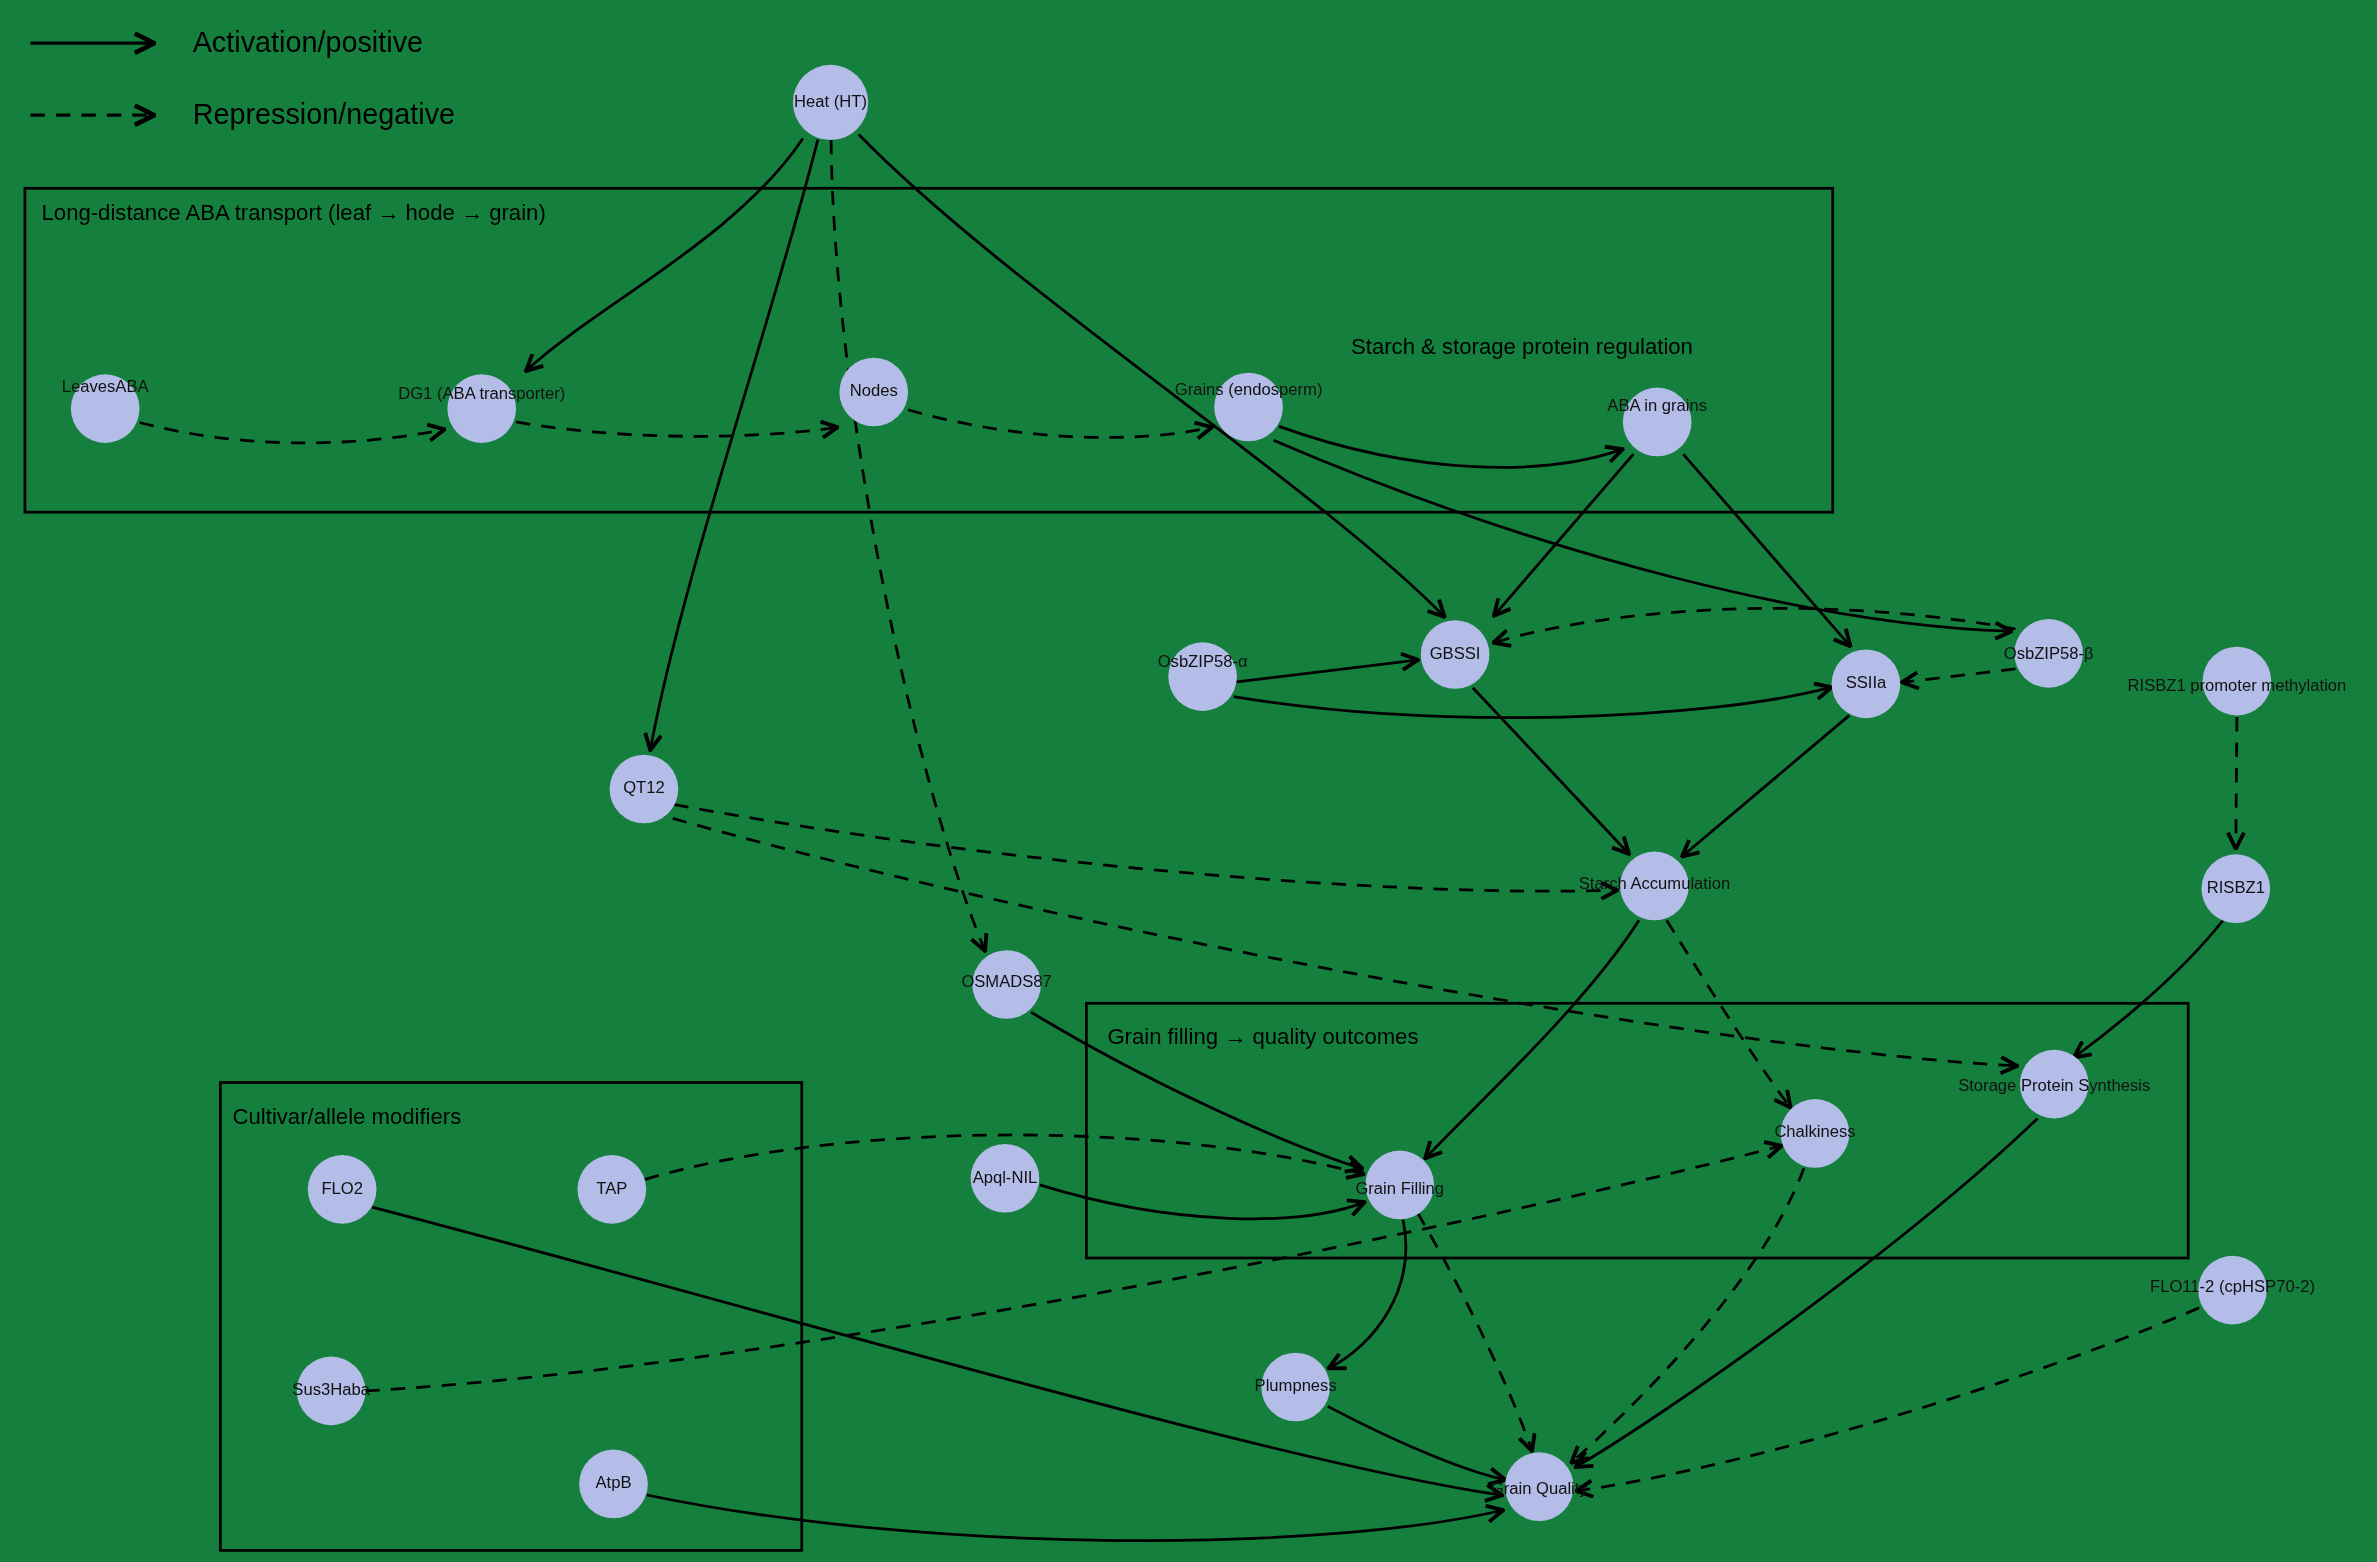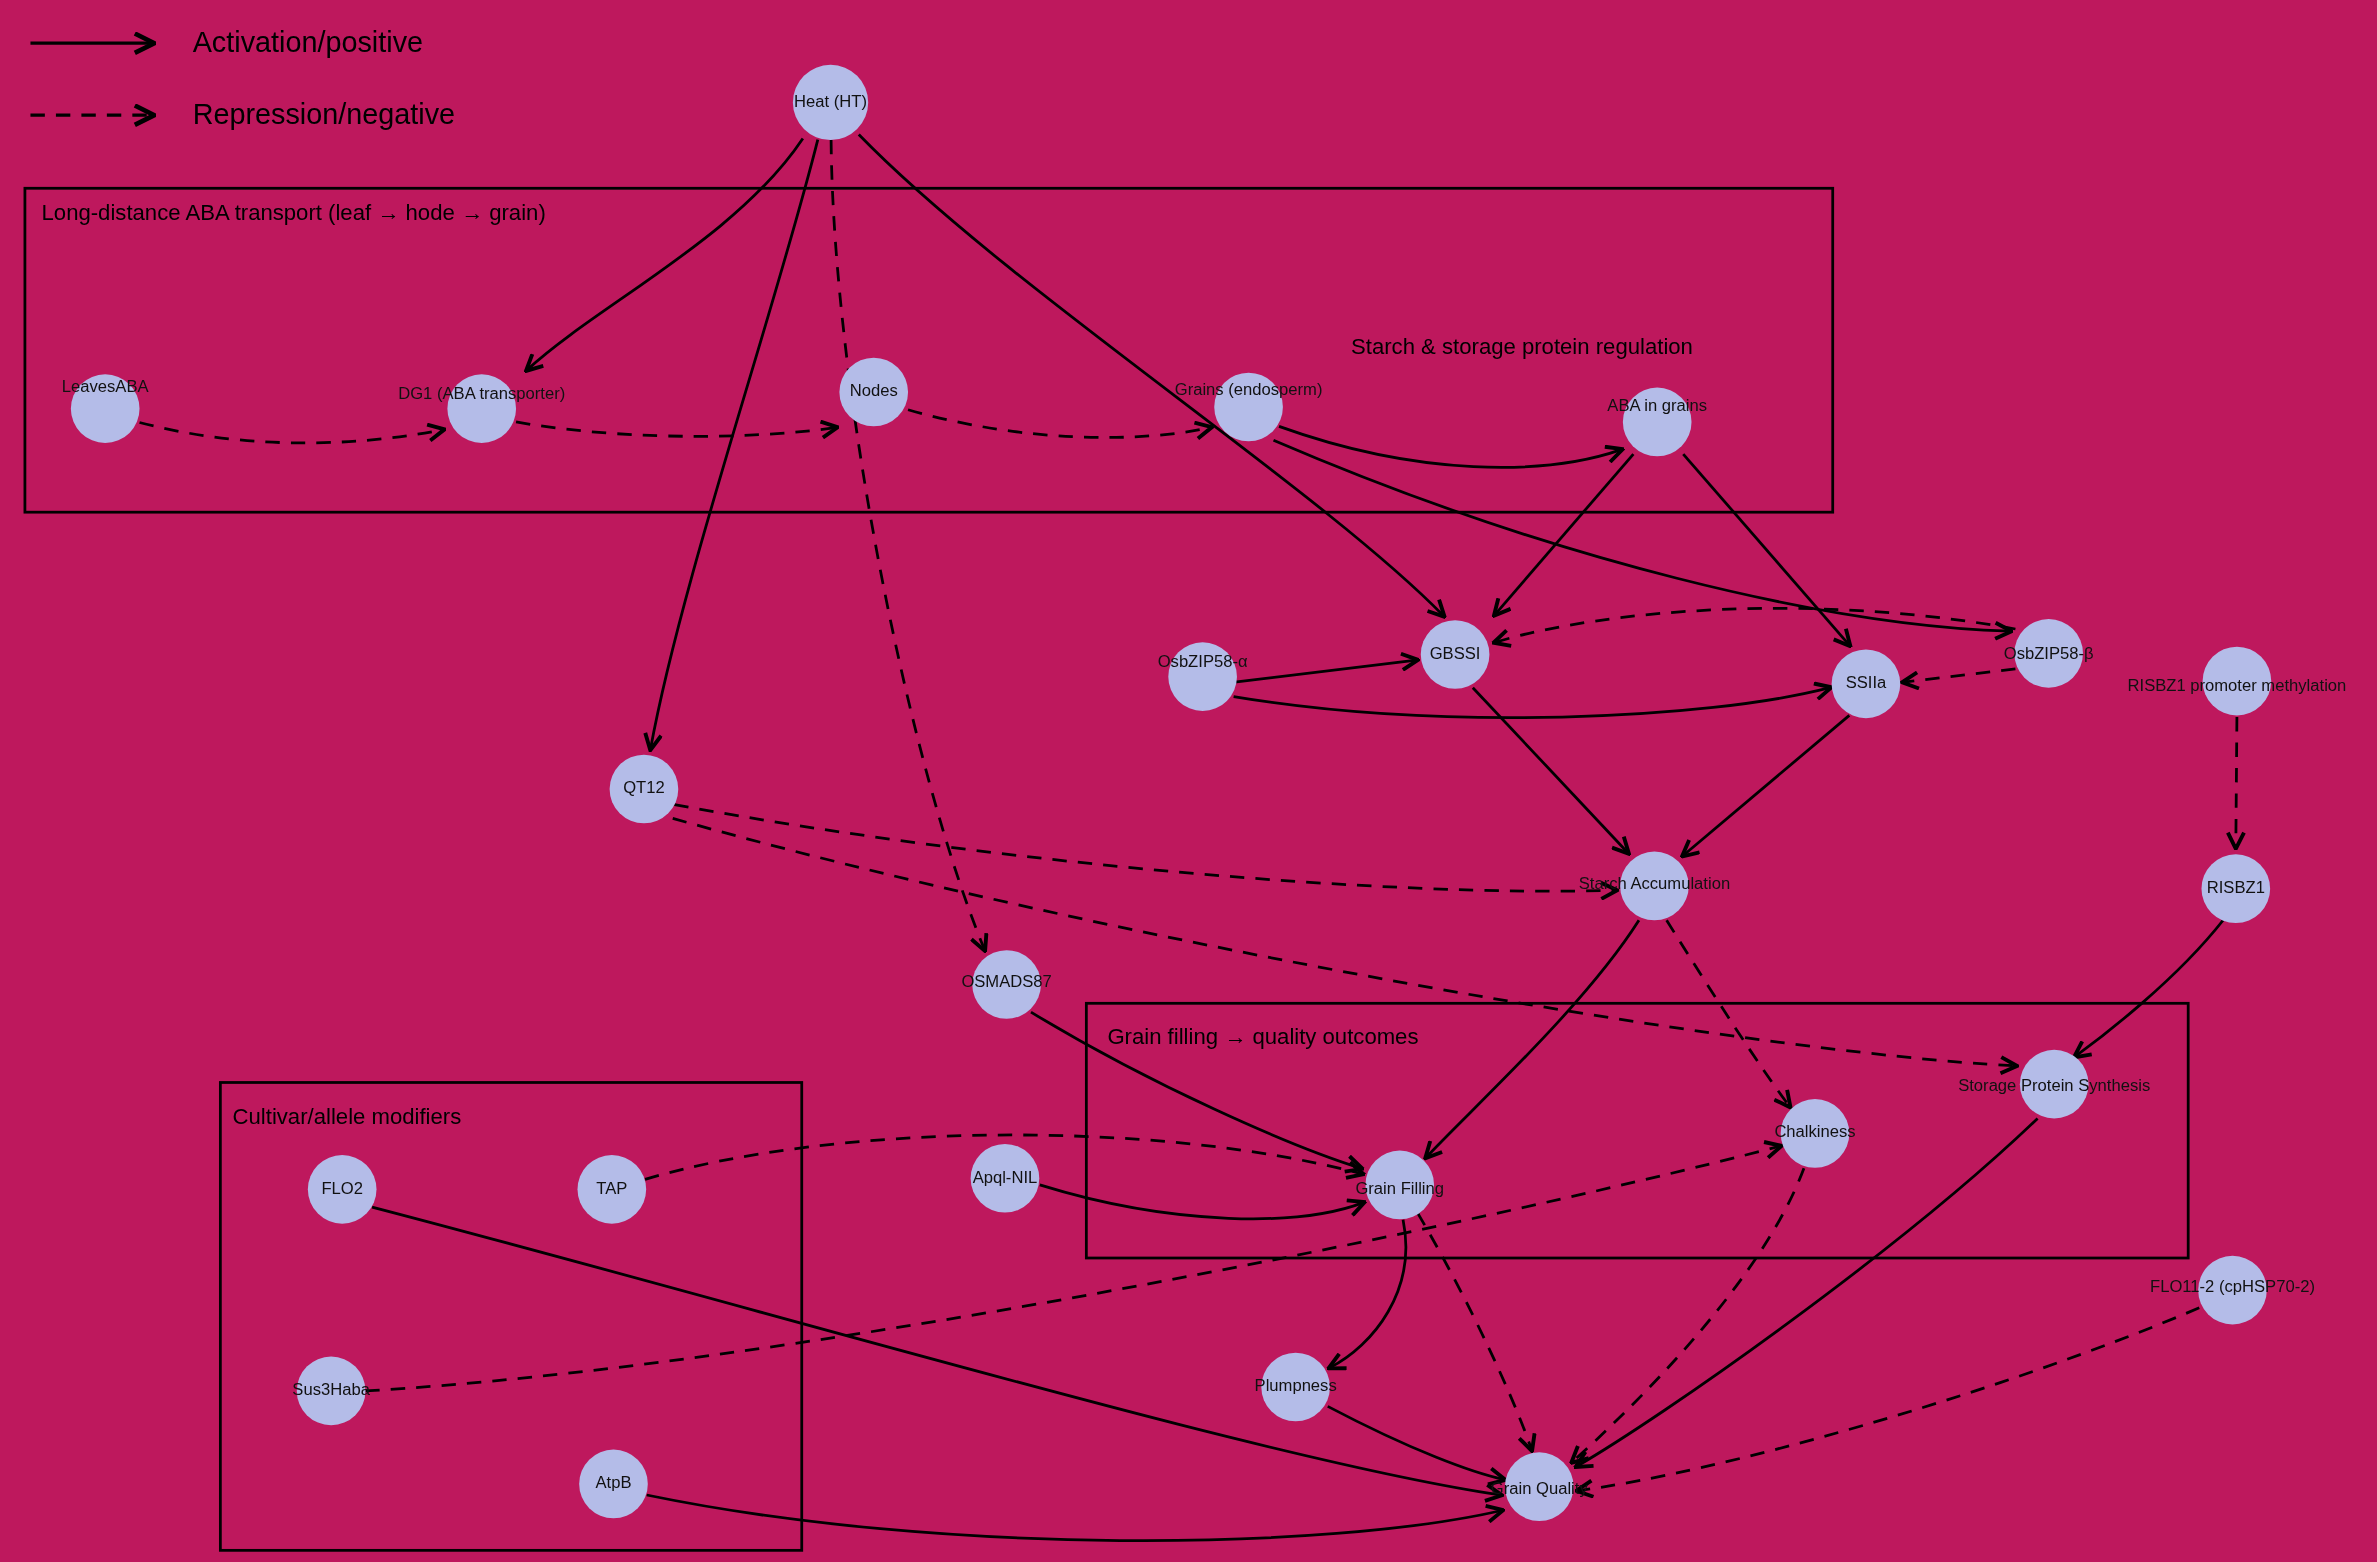--- a/index.html
+++ b/index.html
@@ -1,17 +1,17 @@
 <!DOCTYPE html>
 <html style="font-size:8.9px"><head>
 <meta charset="utf-8">
 <style>
   html,body{margin:0;padding:0;background:#ffffff;}
   body{font-family:"Liberation Sans","DejaVu Sans",sans-serif;}
-  #stage{position:relative;width:2377px;height:1562px;background:#be185d;overflow:hidden;}
+  #stage{position:relative;width:2377px;height:1562px;background:#15803d;overflow:hidden;}
   svg{display:block;}
   .edge{fill:none;stroke:#000000;stroke-width:5;}
   .edge.dashed{stroke-dasharray:26 20;}
   .grpbox{fill:none;stroke:#000000;stroke-width:5;}
   .grplabel{font-size:40px;fill:#000;}
   .nodecircle{fill:#b4bce8;stroke:none;}
   .nodelabel{font-size:30px;fill:#111111;text-anchor:middle;dominant-baseline:middle;}
   .legendlabel{font-size:52px;fill:#000;dominant-baseline:middle;}
   .legline{stroke:#000;stroke-width:6;fill:none;}
   .legline.dashed{stroke-dasharray:26 20;}

